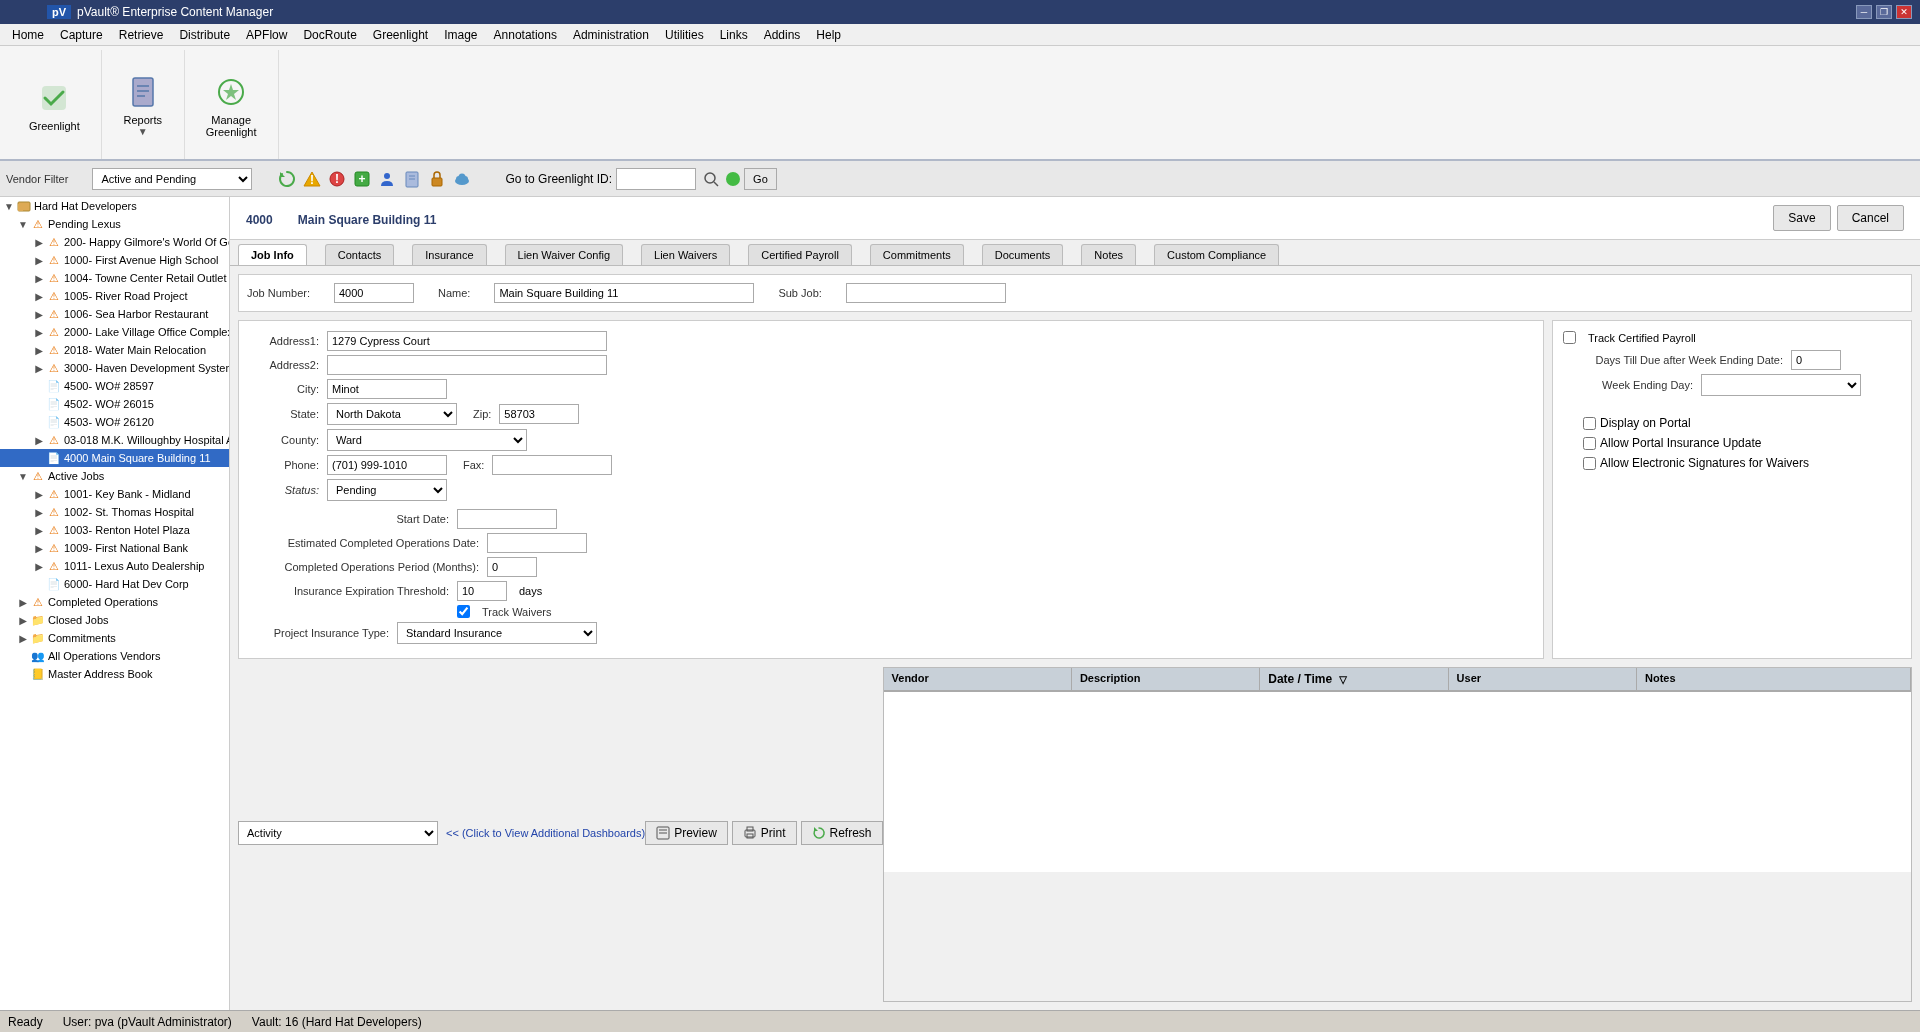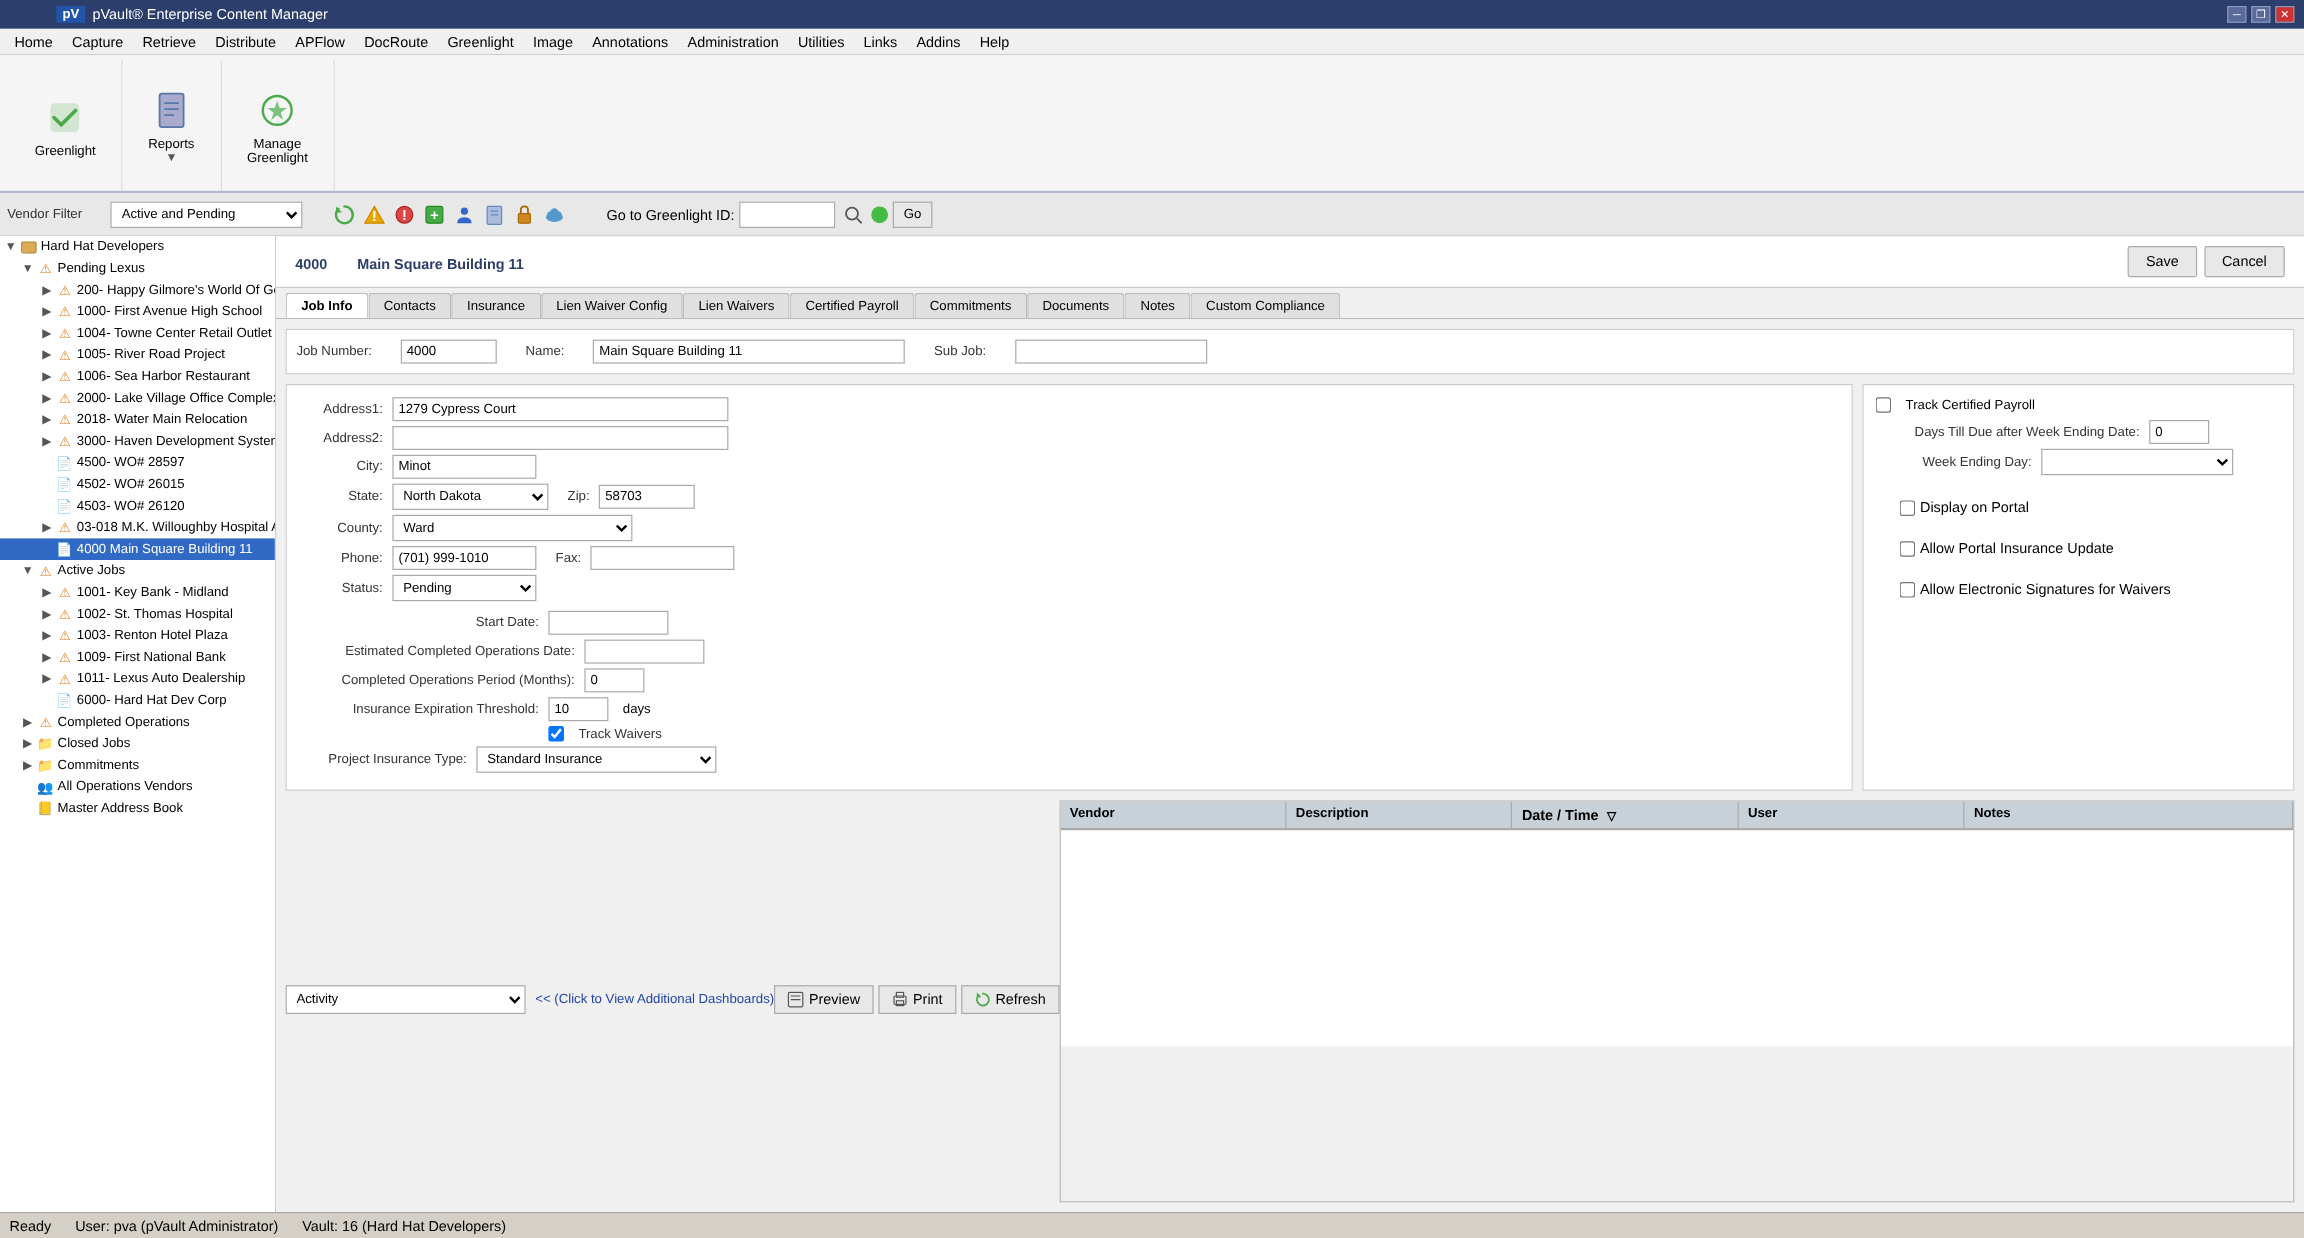--- a/index.html
+++ b/index.html
@@ -142,21 +142,21 @@
       cursor: pointer;
       border-radius: 2px;
     }
 
     
     .tabs {
       background: #f0f0f0;
       border-bottom: 1px solid #bbb;
       display: flex;
       padding: 4px 8px 0 8px;
-      gap: 0;
+      gap: 18px;
     }
     .tab {
       padding: 4px 12px;
       font-size: 11px;
       cursor: pointer;
       border: 1px solid #bbb;
       border-bottom: none;
       background: #e0e0e0;
       border-radius: 3px 3px 0 0;
     }
@@ -633,21 +633,21 @@
               <option>Burleigh</option>
             </select>
           </div>
           <div class="form-row">
             <label class="form-label" style="min-width:70px;">Phone:</label>
             <input class="form-input" type="text" value="(701) 999-1010" style="width: 120px;" id="phone-input">
             <label class="form-label" style="min-width:auto; margin-left:8px;">Fax:</label>
             <input class="form-input" type="text" value="" style="width: 120px;">
           </div>
           <div class="form-row">
-            <label class="form-label" style="min-width:70px;">Status:</label>
+            <label class="form-label" style="min-width:70px;font-style:italic;">Status:</label>
             <select class="form-select" style="width:120px;" id="status-select">
               <option>Pending</option>
               <option>Active</option>
               <option>Closed</option>
             </select>
           </div>
 
           <div class="form-row" style="margin-top:8px;">
             <label class="form-label" style="min-width:200px; text-align:right;">Start Date:</label>
             <input class="form-input" type="text" style="width: 100px;">
@@ -692,21 +692,21 @@
           </div>
           <div class="form-row">
             <label class="form-label" style="min-width:130px; text-align:right;">Week Ending Day:</label>
             <select class="form-select" style="width:160px;" id="week-ending-select">
               <option></option>
               <option>Sunday</option>
               <option>Monday</option>
             </select>
           </div>
 
-          <div style="margin-top:20px; display:flex; flex-direction:column; gap:20px; align-items:flex-start; padding-left:20px;">
+          <div style="margin-top:20px; display:flex; flex-direction:column; gap:6px; align-items:flex-start; padding-left:20px;">
             <div class="checkbox-label">
               <input type="checkbox" id="disp-portal" style="">
               <label for="disp-portal">Display on Portal</label>
             </div>
             <div class="checkbox-label">
               <input type="checkbox" id="allow-portal-ins" style="">
               <label for="allow-portal-ins">Allow Portal Insurance Update</label>
             </div>
             <div class="checkbox-label">
               <input type="checkbox" id="allow-esig" style="">

